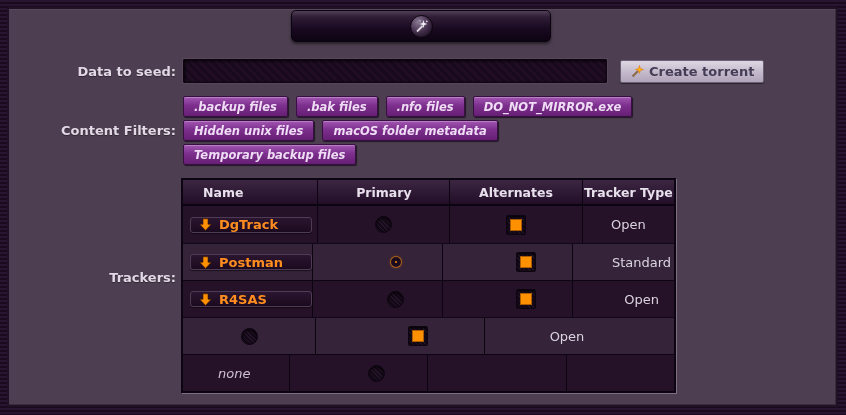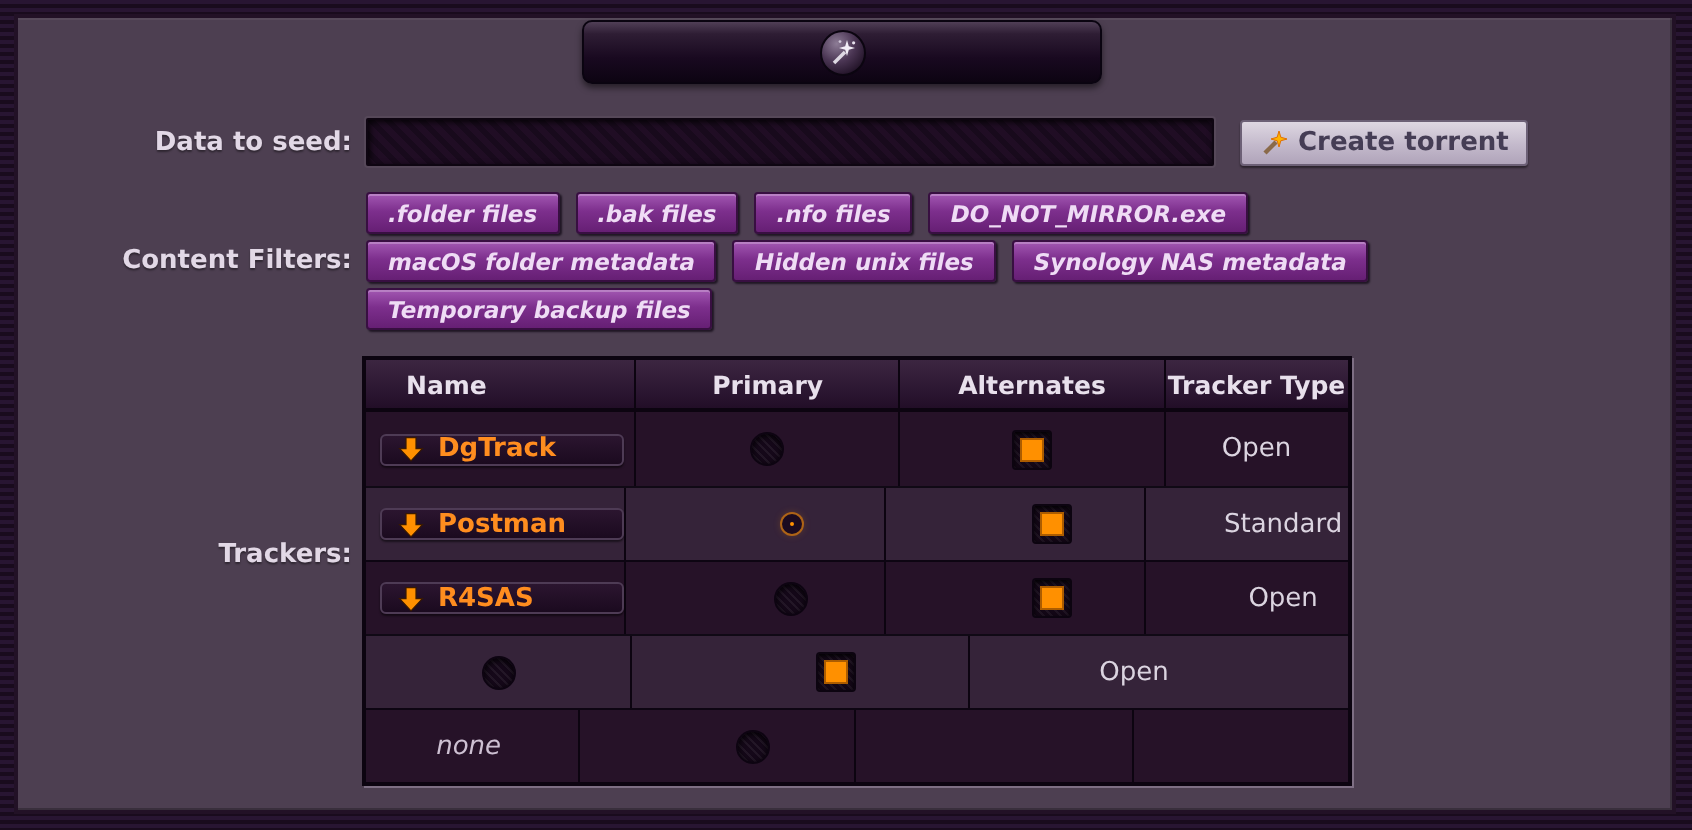--- a/index.html
+++ b/index.html
@@ -153,29 +153,28 @@
         <line x1="2.5" y1="11.5" x2="8" y2="6" stroke="#8a6a4a" stroke-width="2.2"></line>
         <path d="M9.5 0.5 L10.4 3.6 L13.5 4.5 L10.4 5.4 L9.5 8.5 L8.6 5.4 L5.5 4.5 L8.6 3.6 Z" fill="#ffb300" stroke="#e07000" stroke-width="0.5"></path>
       </svg>
     </span>
     <span>Create torrent</span>
   </button>
 
   <div class="label filters-label">Content Filters:</div>
   <div id="chips-root">
       <div class="chip-row r0">
-        <button class="chip">.folder files</button>
+        <button class="chip">.backup files</button>
         <button class="chip">.bak files</button>
         <button class="chip">.nfo files</button>
         <button class="chip">DO_NOT_MIRROR.exe</button>
       </div>
       <div class="chip-row r1">
+        <button class="chip">Hidden unix files</button>
         <button class="chip">macOS folder metadata</button>
-        <button class="chip">Hidden unix files</button>
-        <button class="chip">Synology NAS metadata</button>
       </div>
       <div class="chip-row r2">
         <button class="chip">Temporary backup files</button>
       </div>
     </div>
 
   <div class="label trackers-label">Trackers:</div>
 
   <div class="trk-table">
     <div class="trk-head">

